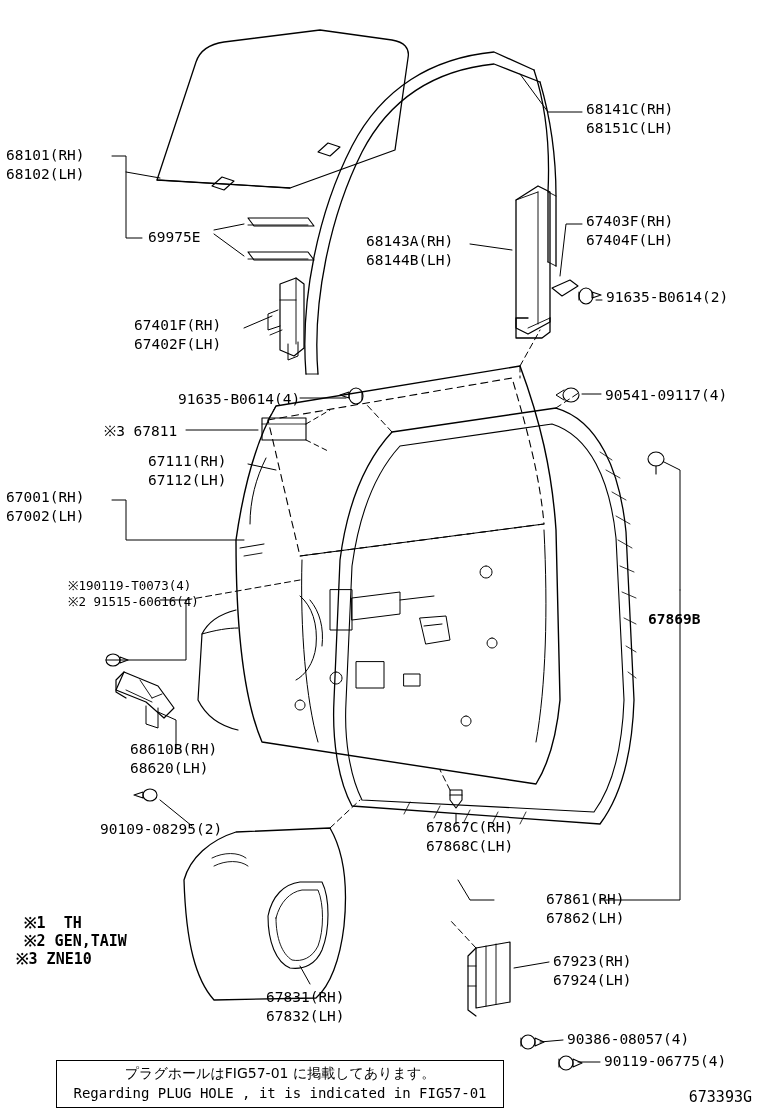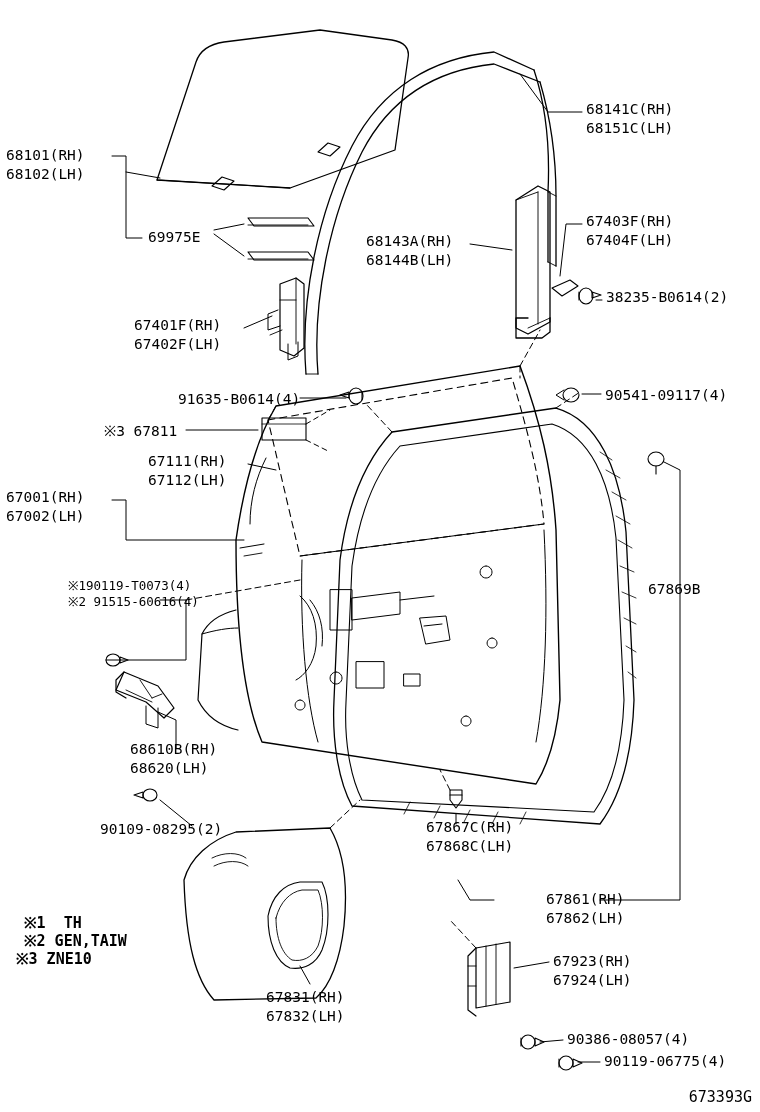--- a/index.html
+++ b/index.html
@@ -318,48 +318,52 @@
 
   <div class="lbl" style="left:586px; top:100px;">68141C(RH)
 68151C(LH)</div>
   <div class="lbl" style="left:6px; top:146px;">68101(RH)
 68102(LH)</div>
   <div class="lbl" style="left:586px; top:212px;">67403F(RH)
 67404F(LH)</div>
   <div class="lbl" style="left:148px; top:228px;">69975E</div>
   <div class="lbl" style="left:366px; top:232px;">68143A(RH)
 68144B(LH)</div>
-  <div class="lbl" style="left:606px; top:288px;">38235-B0614(2)</div>
+  <div class="lbl" style="left:606px; top:288px;">91635-B0614(2)</div>
   <div class="lbl" style="left:134px; top:316px;">67401F(RH)
 67402F(LH)</div>
   <div class="lbl" style="left:178px; top:390px;">91635-B0614(4)</div>
   <div class="lbl" style="left:605px; top:386px;">90541-09117(4)</div>
   <div class="lbl" style="left:104px; top:422px;">※3 67811</div>
   <div class="lbl" style="left:148px; top:452px;">67111(RH)
 67112(LH)</div>
   <div class="lbl" style="left:6px; top:488px;">67001(RH)
 67002(LH)</div>
   <div class="lbl small" style="left:30px; top:578px;">※190119-T0073(4)
 ※2 91515-60616(4)</div>
-  <div class="lbl" style="left:648px; top:580px;">67869B</div>
+  <div class="lbl" style="left:648px; top:610px;font-weight:bold;">67869B</div>
   <div class="lbl" style="left:130px; top:740px;">68610B(RH)
 68620(LH)</div>
   <div class="lbl" style="left:100px; top:820px;">90109-08295(2)</div>
   <div class="lbl" style="left:426px; top:818px;">67867C(RH)
 67868C(LH)</div>
   <div class="lbl" style="left:498px; top:890px;margin-left:48px;">67861(RH)
 67862(LH)</div>
   <div class="lbl" style="left:553px; top:952px;">67923(RH)
 67924(LH)</div>
   <div class="lbl" style="left:266px; top:988px;">67831(RH)
 67832(LH)</div>
   <div class="lbl" style="left:567px; top:1030px;">90386-08057(4)</div>
   <div class="lbl" style="left:604px; top:1052px;">90119-06775(4)</div>
 
   <div class="legend" style="left:24px; top:915px;">※1  TH</div>
   <div class="legend" style="left:24px; top:933px;">※2 GEN,TAIW</div>
   <div class="legend" style="left:16px; top:951px;">※3 ZNE10</div>
 
+  <div class="note-box" style="left:56px; top:1060px; width:448px; height:48px;">
+    <div class="note-text jp" style="top:2px;">プラグホールはFIG57-01 に掲載してあります。</div>
+    <div class="note-text" style="top:22px;">Regarding PLUG HOLE , it is indicated in FIG57-01</div>
+  </div>
   <div class="lbl" style="left:168px; top:1088px;margin-top:43px;">(REFER TO FIG 57-01)</div>
 
   <div class="footer-code">673393G</div>
 
 </div>
 
 </body></html>

